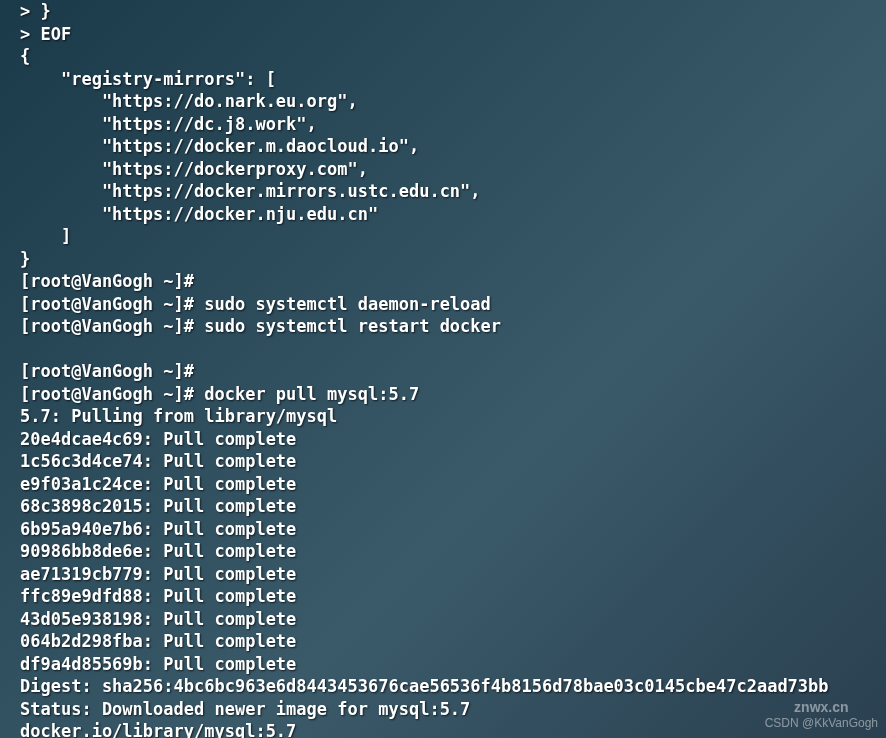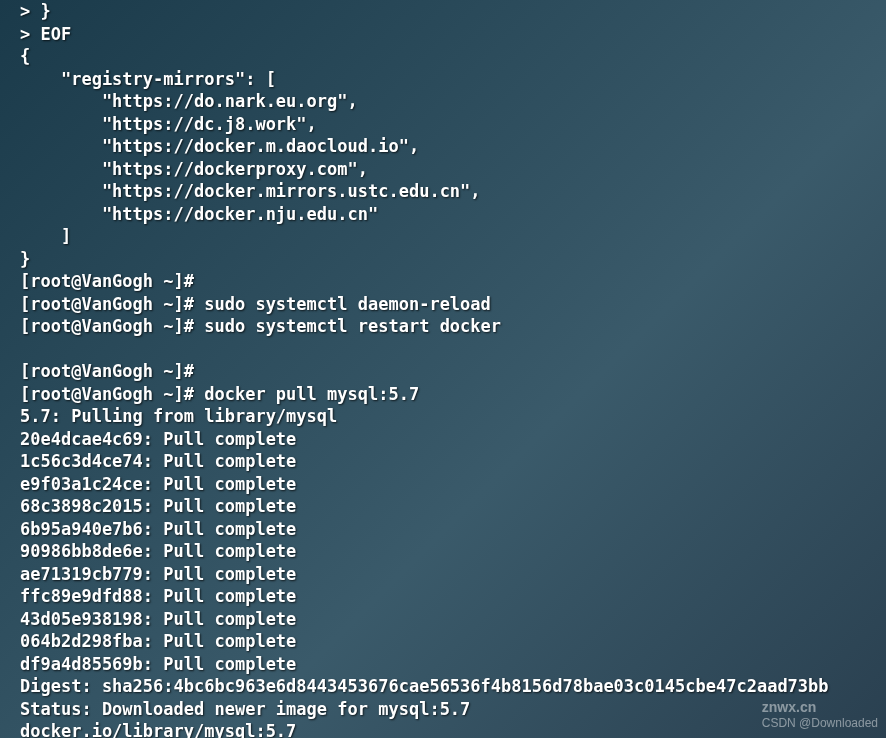--- a/index.html
+++ b/index.html
@@ -26,21 +26,21 @@
       white-space: pre;
       margin: 0;
     }
     .watermark {
       position: absolute;
       bottom: 8px;
       right: 8px;
       color: rgba(255,255,255,0.45);
       font-size: 12px;
       font-family: Arial, sans-serif;
-      text-align: left;
+      text-align: center;
       line-height: 1.2;
       font-weight: normal;
       text-shadow: none;
       margin-top: 20px;
     }
     .watermark .site {
       font-weight: bold;
       font-size: 14px;
     }
   </style>
@@ -76,14 +76,14 @@
 ffc89e9dfd88: Pull complete 
 43d05e938198: Pull complete 
 064b2d298fba: Pull complete 
 df9a4d85569b: Pull complete 
 Digest: sha256:4bc6bc963e6d8443453676cae56536f4b8156d78bae03c0145cbe47c2aad73bb
 Status: Downloaded newer image for mysql:5.7
 docker.io/library/mysql:5.7</pre>
 
 <div class="watermark">
   <div class="site">znwx.cn</div>
-  <div>CSDN @Downloaded</div>
+  <div>CSDN @KkVanGogh</div>
 </div>
 
 </body></html>

